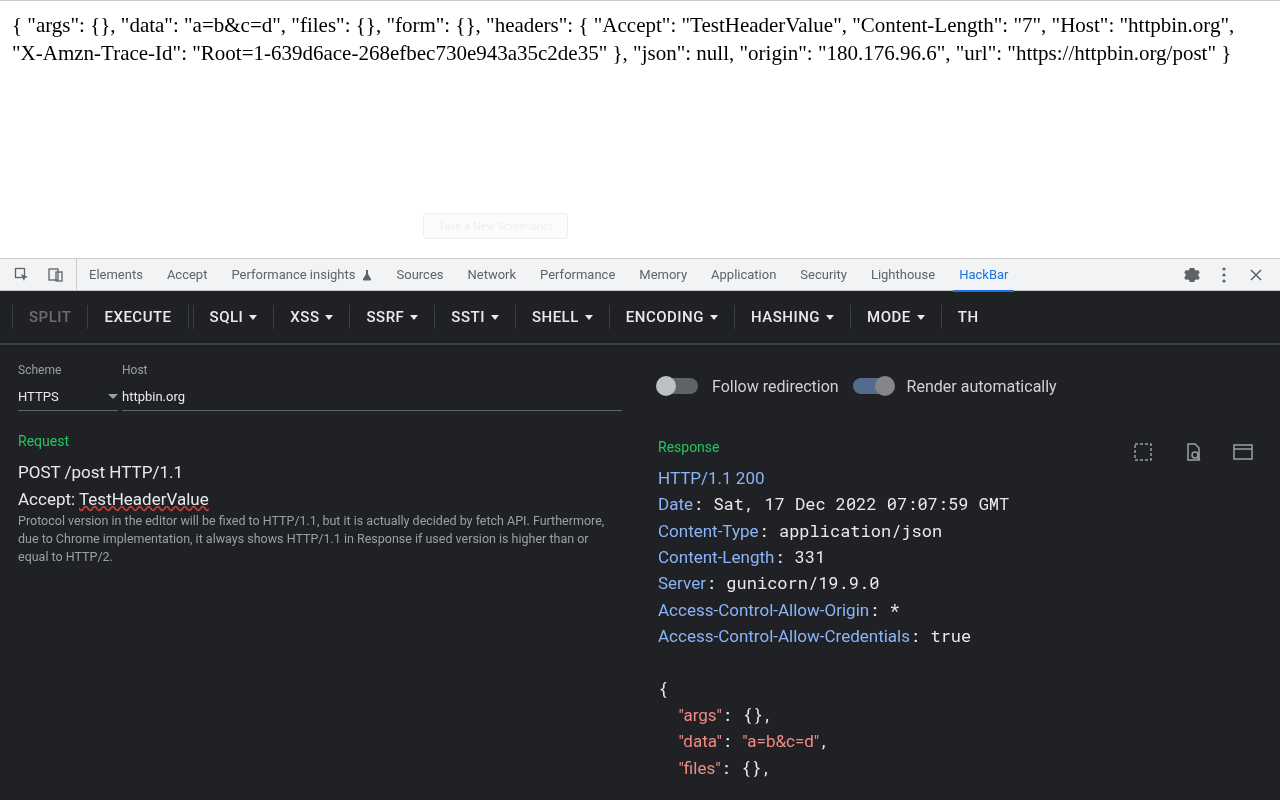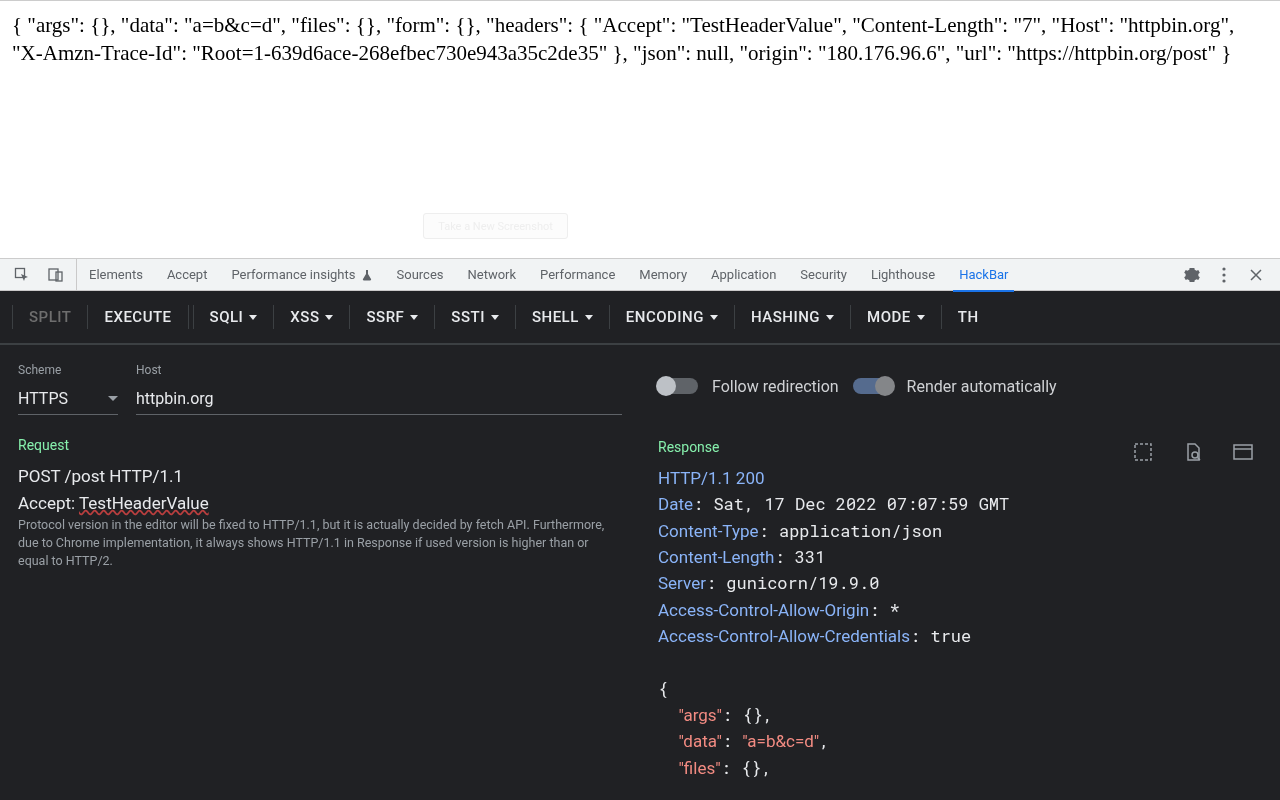--- a/index.html
+++ b/index.html
@@ -19,29 +19,29 @@
   .hb-toolbar { height:54px; display:flex; align-items:center; background:#202124; font-size:15px; font-weight:500; letter-spacing:0.5px; border-bottom:2px solid #3c4043; padding:0 10px; overflow:hidden; white-space:nowrap; }
   .hb-btn { padding:0 14px; height:54px; display:flex; align-items:center; gap:6px; cursor:pointer; color:#e8eaed; }
   .hb-btn.disabled { color:#6e6e6e; }
   .hb-btn .caret { width:0; height:0; border-left:4px solid transparent; border-right:4px solid transparent; border-top:5px solid #e8eaed; }
   .hb-divider { width:1px; height:24px; background:#3c4043; margin:0 2px; }
   .hb-load-split { display:flex; align-items:center; }
   .hb-dd { width:14px; display:flex; align-items:center; justify-content:center; height:54px; }
   .hb-body { flex:1; display:flex; min-height:0; }
   .hb-col { flex:1; min-width:0; padding:18px 18px 0 18px; display:flex; flex-direction:column; }
   .hb-col.left { border-right:none; }
-  .field-row { display:flex; gap:18px; margin-bottom:22px; }
+  .field-row { display:flex; gap:4px; margin-bottom:22px; }
   .field { display:flex; flex-direction:column; position:relative; }
   .field-label { font-size:12px; color:#9aa0a6; margin-bottom:8px; }
   .field-scheme { width:100px; }
   .field-host { flex:1; }
-  .field-input { background:transparent; border:none; border-bottom:1px solid #5f6368; color:#e8eaed; font-size:16px; padding:4px 0 6px 0; outline:none; font-family:inherit; }
+  .field-input { background:transparent; border:none; border-bottom:1px solid #5f6368; color:#e8eaed; font-size:13px; padding:4px 0 6px 0; outline:none; font-family:inherit; }
   .field-scheme .field-input { display:flex; align-items:center; justify-content:space-between; }
   .select-caret { width:0; height:0; border-left:5px solid transparent; border-right:5px solid transparent; border-top:5px solid #9aa0a6; }
-  .section-label { font-size:14px; color:#86efac; margin-bottom:10px; }
+  .section-label { font-size:14px; color:#22c55e; margin-bottom:10px; }
   .req-editor { font-family:"Roboto Mono",Consolas,monospace; font-size:17px; line-height:1.5; color:#e8eaed; white-space:pre; }
   .req-underline { text-decoration:underline; text-decoration-color:#b93e3e; text-decoration-style:wavy; }
   .req-body-row { border-bottom:1px solid #5f6368; padding-bottom:6px; margin-top:20px; margin-bottom:12px; font-family:"Roboto Mono",Consolas,monospace; font-size:17px; }
   .hint { font-size:12.5px; color:#9aa0a6; line-height:1.45; max-width:600px; }
   .toggles { display:flex; align-items:center; gap:14px; margin-bottom:30px; height:46px; }
   .toggle { display:flex; align-items:center; gap:14px; font-size:16px; color:#cfd1d4; }
   .switch { width:40px; height:16px; border-radius:10px; position:relative; }
   .switch.off { background:#5f6368; }
   .switch.off::after { content:""; position:absolute; width:20px; height:20px; border-radius:50%; background:#bdc1c6; top:-2px; left:-2px; }
   .switch.on { background:#8ab4f8; opacity:0.5; }

